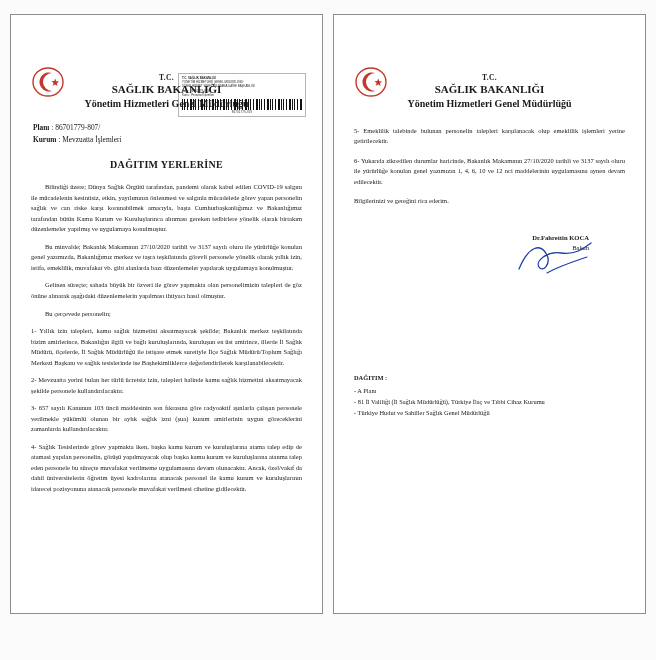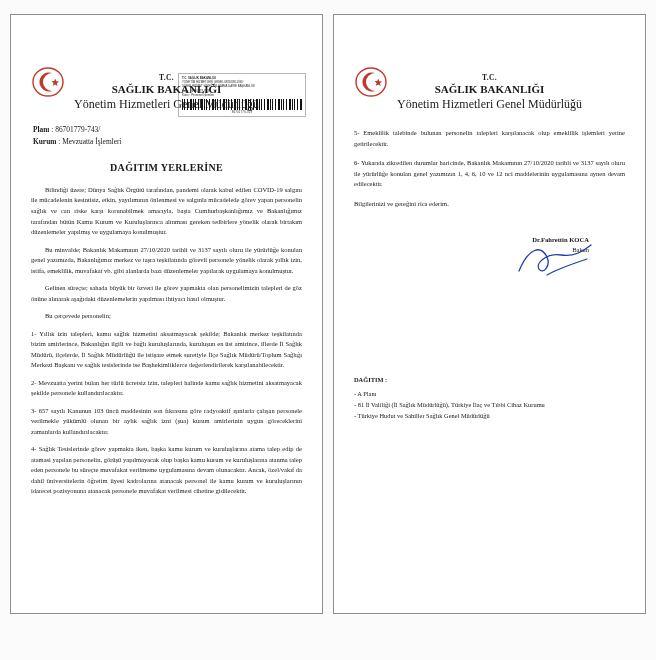--- a/index.html
+++ b/index.html
@@ -58,22 +58,22 @@
     font-weight: bold;
     letter-spacing: .4px;
     line-height: 1.25;
   }
   .ministry {
     font-size: 11px;
     font-weight: bold;
     line-height: 1.3;
   }
   .gm {
-    font-size: 12px;
-    font-weight: normal;
+    font-size: 10px;
+    font-weight: bold;
     line-height: 1.3;
   }
 
   
   .estamp {
     position: absolute;
     right: 0px;
     top: 0px;
     width: 120px;
     border: 1px solid #b5b5b5;
@@ -190,21 +190,21 @@
           </svg>
         </span>
         <div class="tc">T.C.</div>
         <div class="ministry">SAĞLIK BAKANLIĞI</div>
         <div class="gm">Yönetim Hizmetleri Genel Müdürlüğü</div>
       </div>
 
       <div class="meta">
         <div>
           <b>Planı</b>
-          <span>: 86701779-743/</span>
+          <span>: 86701779-807/</span>
         </div>
         <div>
           <b>Kurum</b>
           <span>: Mevzuatta İşlemleri</span>
         </div>
       </div>
 
       <div class="dist-title">DAĞITIM YERLERİNE</div>
 
       <div class="body-text">

